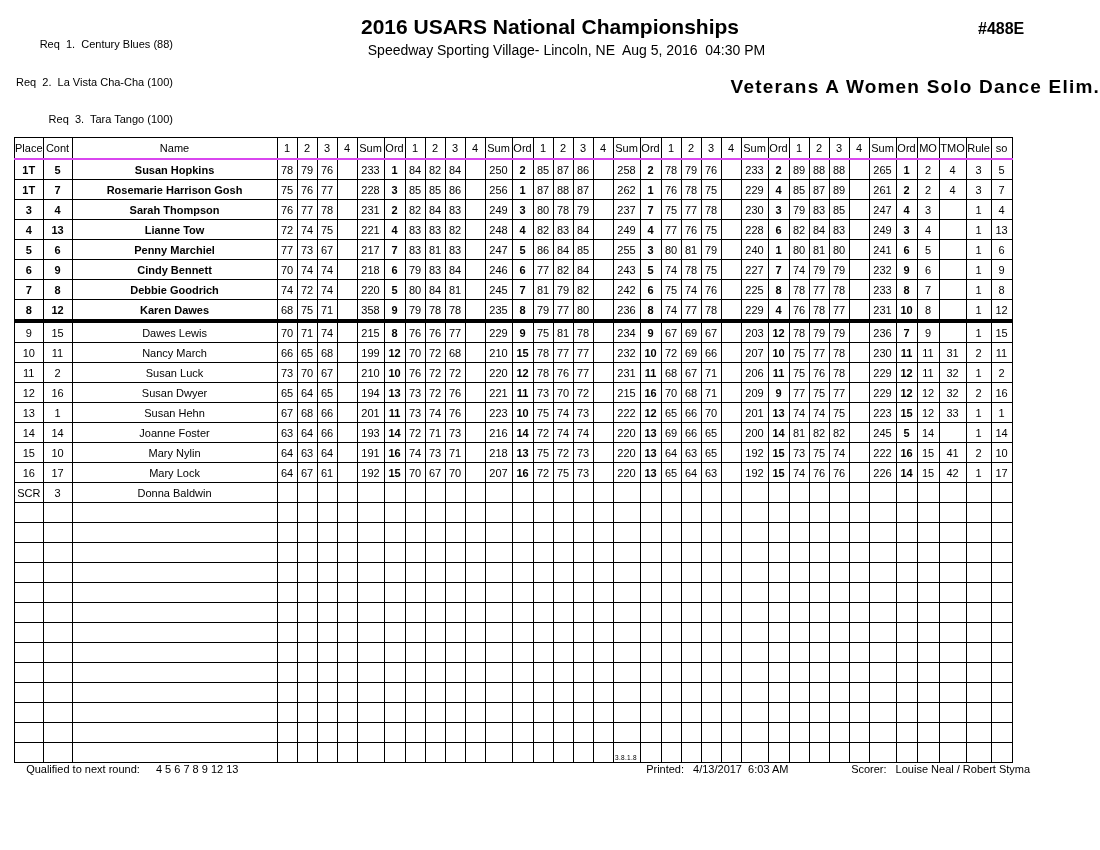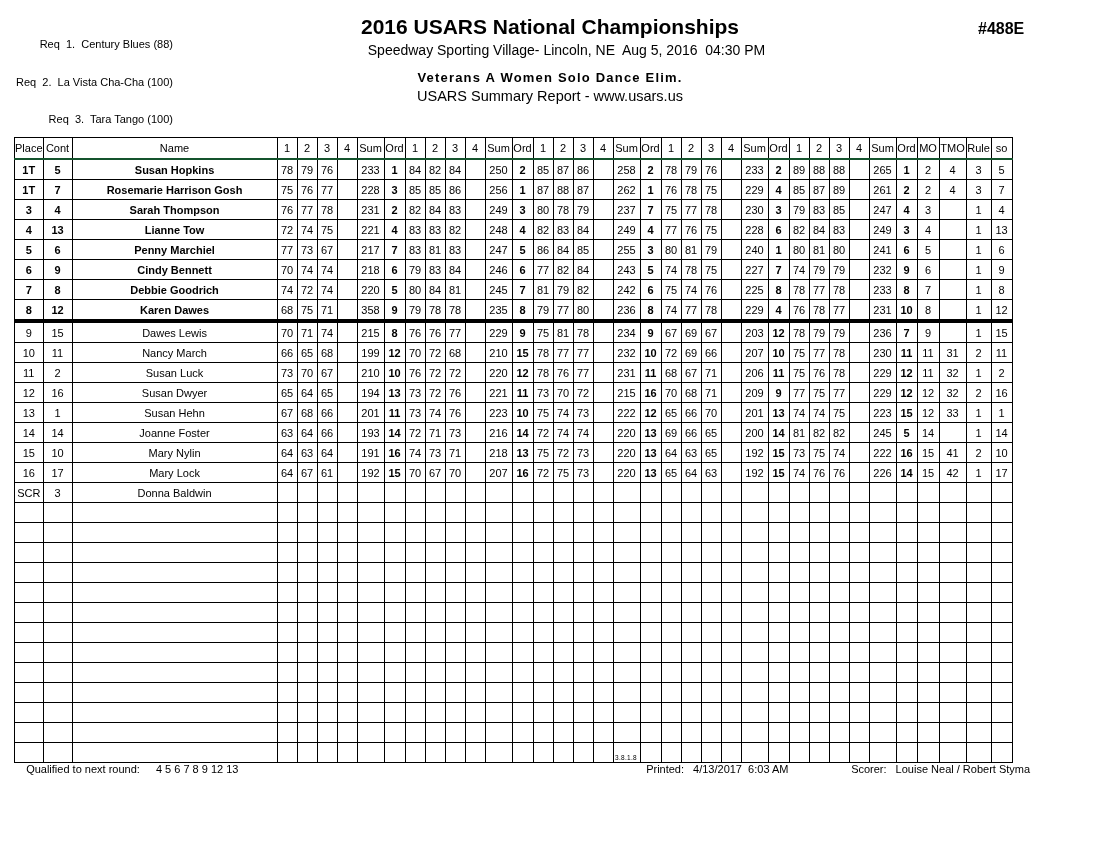--- a/index.html
+++ b/index.html
@@ -4,31 +4,31 @@
 <style>
   html,body { margin:0; padding:0; }
   body {
     width:1100px; height:850px; background:#ffffff; color:#000;
     font-family:"Liberation Sans", sans-serif; position:relative; overflow:hidden;
   }
   .reqs { position:absolute; left:16px; top:13px; font-size:11px; line-height:12.5px; white-space:pre;text-align:right; }
   .chead { position:absolute; left:0; top:15px; width:1100px; text-align:center; }
   .chead .t1 { font-size:21px; font-weight:bold; }
   .chead .t2 { font-size:14px; margin-top:3px; white-space:pre;padding-left:33px; }
-  .chead .t3 { font-size:13px; font-weight:bold; letter-spacing:1.2px; margin-top:12px; }
+  .chead .t3 { font-size:19px; font-weight:bold; letter-spacing:1.2px; margin-top:18px;text-align:right; }
   .chead .t4 { font-size:14.5px; margin-top:3px; }
   .evnum { position:absolute; left:978px; top:20px; font-size:16px; font-weight:bold; }
 
   table.report { position:absolute; left:14px; top:137px; border-collapse:collapse; table-layout:fixed; }
   table.report td {
     border:1px solid #000; height:19px; padding:0; font-size:11px; line-height:18px;
     overflow:hidden; white-space:pre; text-align:center;
   }
   tr.hjudge td { height:20px; }
-  tr.hcols td { height:20px; border-bottom:2px solid #14532d; }
+  tr.hcols td { height:20px; border-bottom:2px solid #d946ef; }
   td.nb { border:none; }
   td.jbox { text-align:left; padding-left:5px; }
   td.ord { border-left:4px solid #000; border-right:4px solid #000; }
   td.dord { font-weight:bold; }
   td.place { text-align:left; padding-left:3px; }
   td.cont { text-align:center; }
   td.name { text-align:left; padding-left:5px; }
   td.hl { text-align:left; padding-left:4px; }
   td.score, td.sum { text-align:right; padding-right:3px; }
   td.tail { text-align:right; padding-right:4px; }
@@ -48,21 +48,20 @@
 <div class="reqs">
   <div>Req  1.  Century Blues (88)</div>
   <div>Req  2.  La Vista Cha-Cha (100)</div>
   <div>Req  3.  Tara Tango (100)</div>
 </div>
 
 <div class="chead">
   <div class="t1">2016 USARS National Championships</div>
   <div class="t2">Speedway Sporting Village- Lincoln, NE  Aug 5, 2016  04:30 PM</div>
   <div class="t3">Veterans A Women Solo Dance Elim.</div>
-  <div class="t4">USARS Summary Report - www.usars.us</div>
 </div>
 
 <div class="evnum">#488E</div>
 
 <table class="report" id="rtable">
     <colgroup>
       <col style="width:27px">
       <col style="width:29px">
       <col style="width:205px">
       <col style="width:20px">

